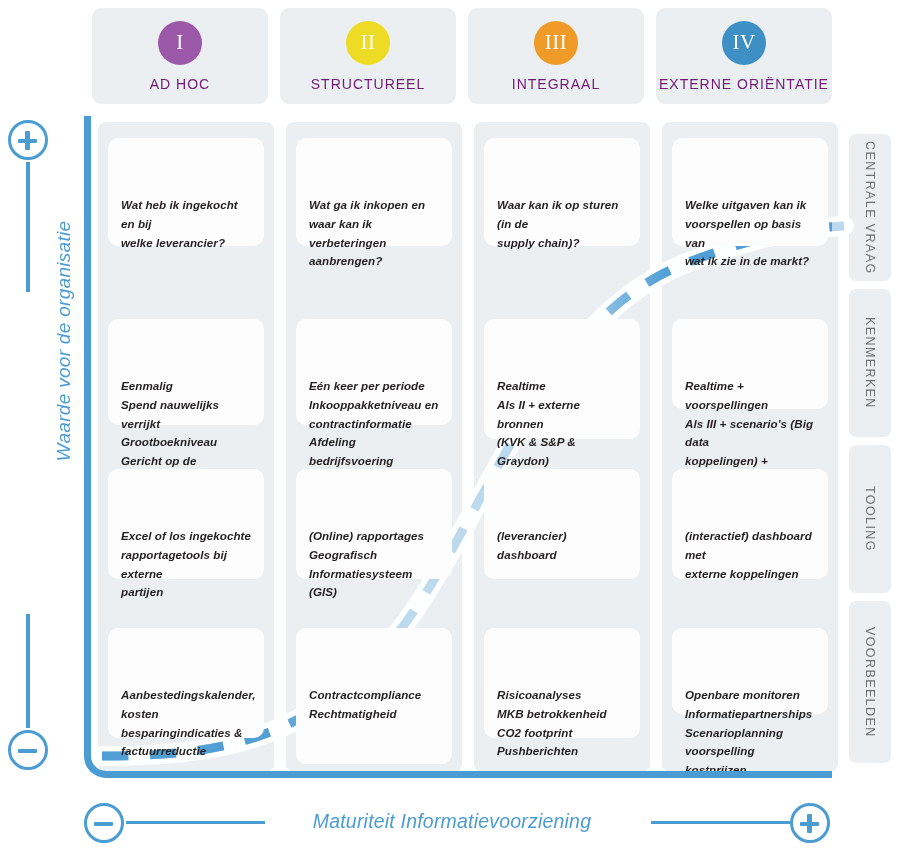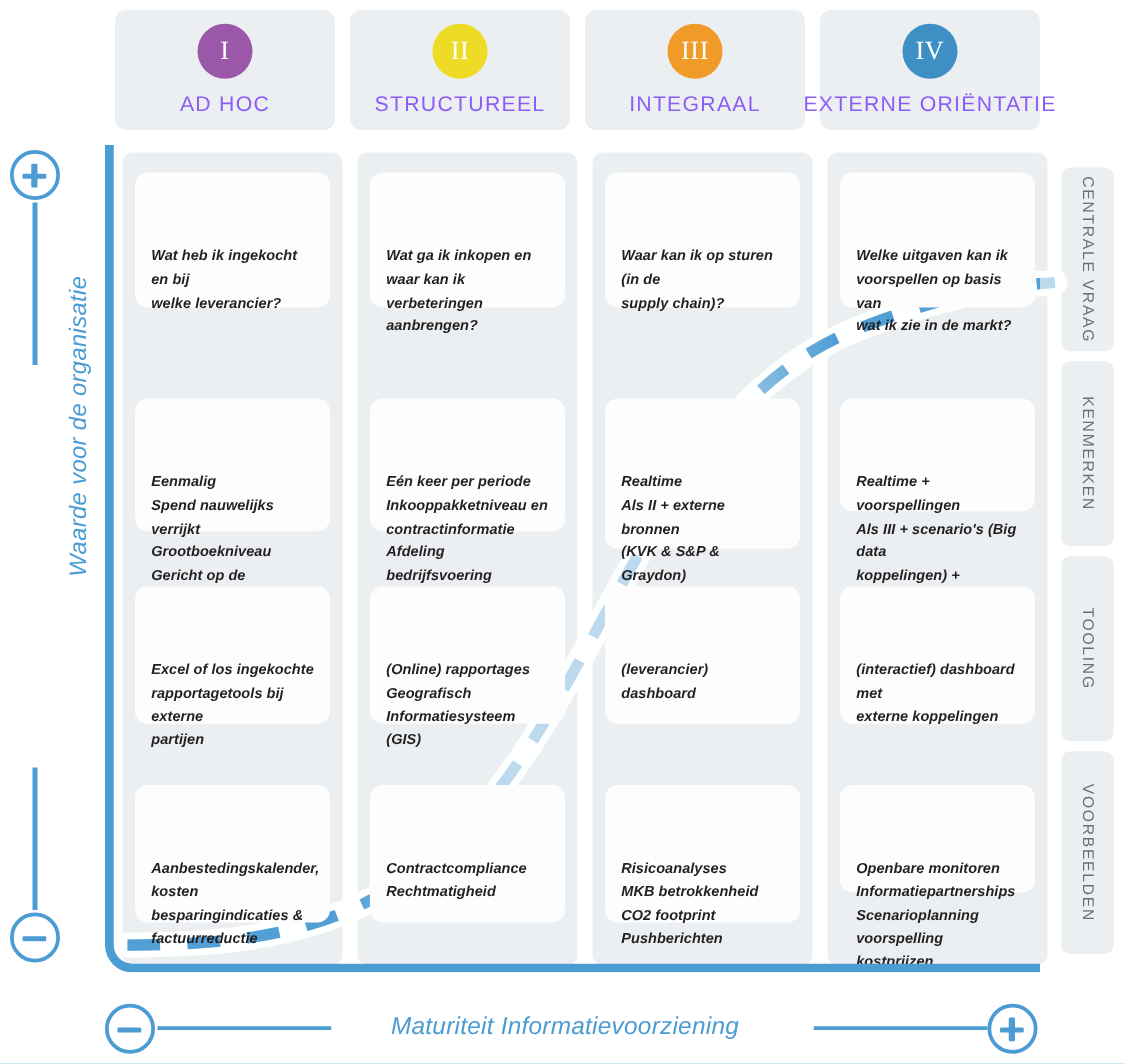--- a/index.html
+++ b/index.html
@@ -37,23 +37,23 @@
     width: 44px; height: 44px;
     border-radius: 50%;
     display: flex; align-items: center; justify-content: center;
     color: #ffffff;
     font-family: "Liberation Serif", serif;
     font-size: 21px;
     letter-spacing: 0.5px;
     margin-bottom: 11px;
   }
   .col-title {
-    font-size: 17px;
+    font-size: 14px;
     letter-spacing: 1.0px;
-    color: #8b5cf6;
+    color: #701a75;
     text-transform: uppercase;
     white-space: nowrap;
   }
 
   
   #panel {
     position: absolute;
     left: 84px;
     top: 116px;
     width: 748px;
@@ -313,21 +313,21 @@
     <div class="cell" style="left:588px; top:353px; height:110px;">
       <div class="cell-text">(interactief) dashboard met
 externe koppelingen</div>
     </div>
 
     <div class="cell" style="left:24px;  top:512px; height:110px;">
       <div class="cell-text">Aanbestedingskalender,
 kosten besparingindicaties &amp;
 factuurreductie</div>
     </div>
-    <div class="cell" style="left:212px; top:512px; height:110px;">
+    <div class="cell" style="left:212px; top:512px; height:136px;">
       <div class="cell-text">Contractcompliance
 Rechtmatigheid</div>
     </div>
     <div class="cell" style="left:400px; top:512px; height:110px;">
       <div class="cell-text">Risicoanalyses
 MKB betrokkenheid
 CO2 footprint
 Pushberichten</div>
     </div>
     <div class="cell" style="left:588px; top:512px; height:86px;">

